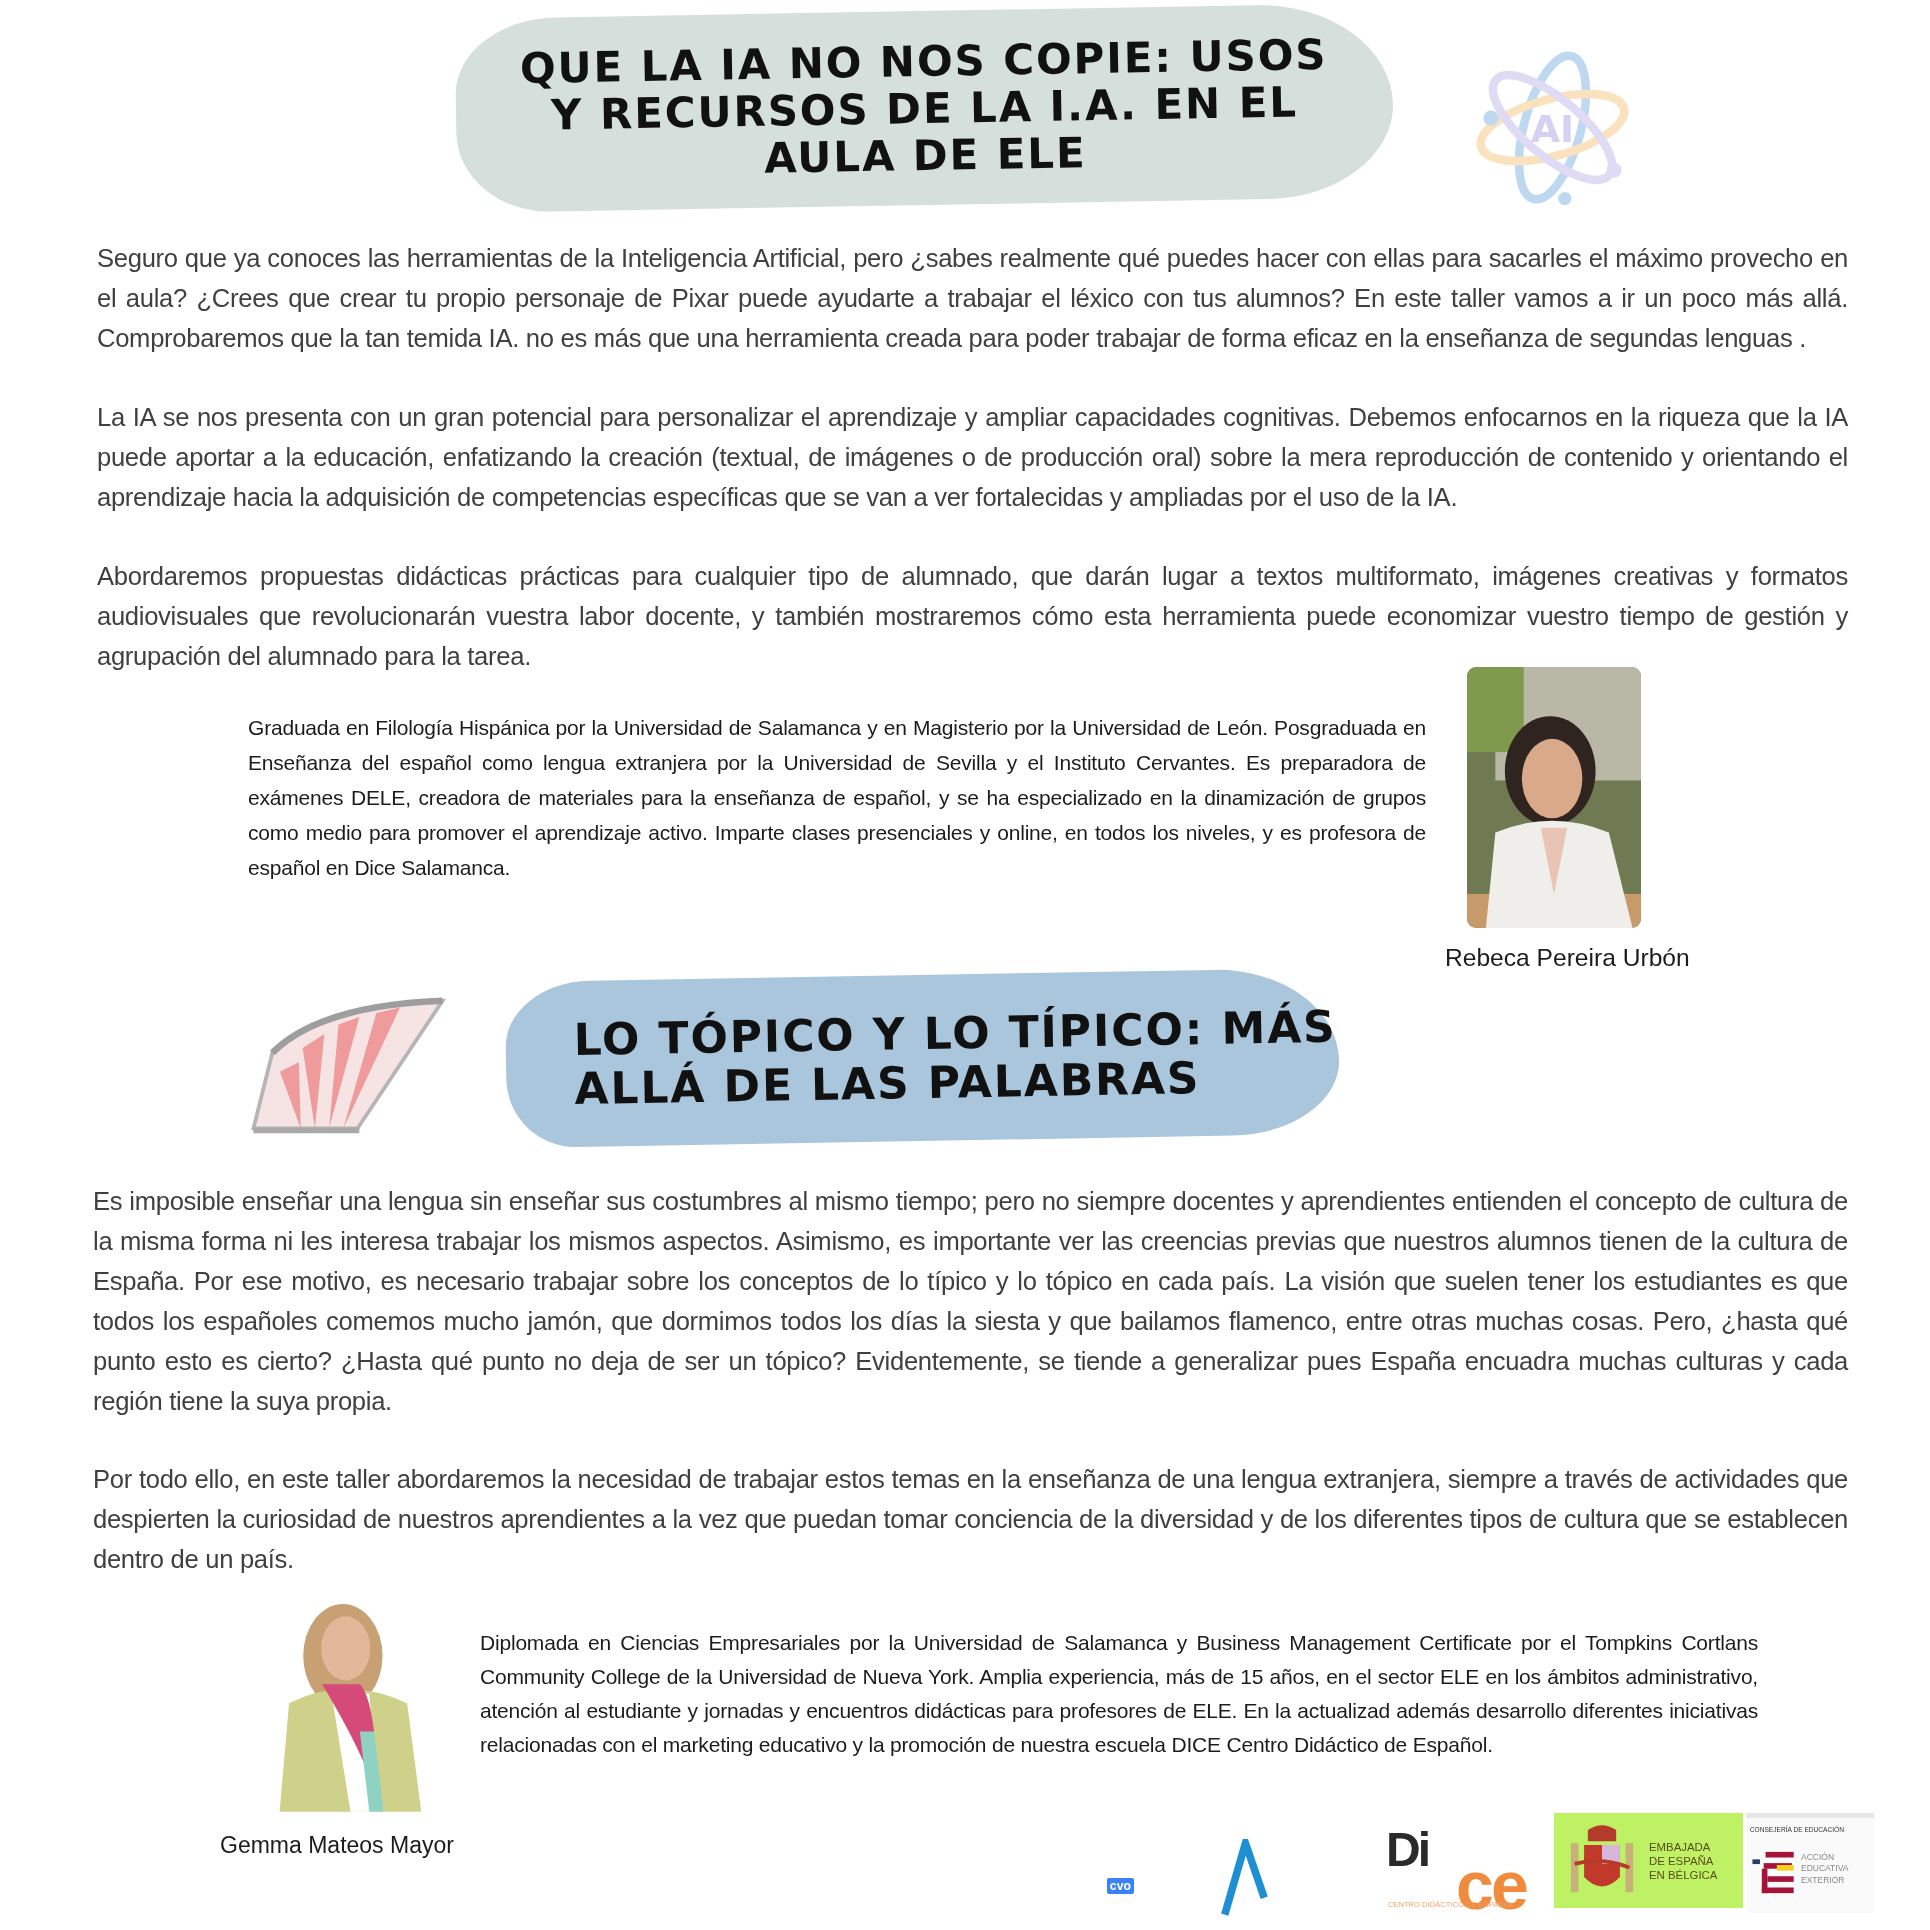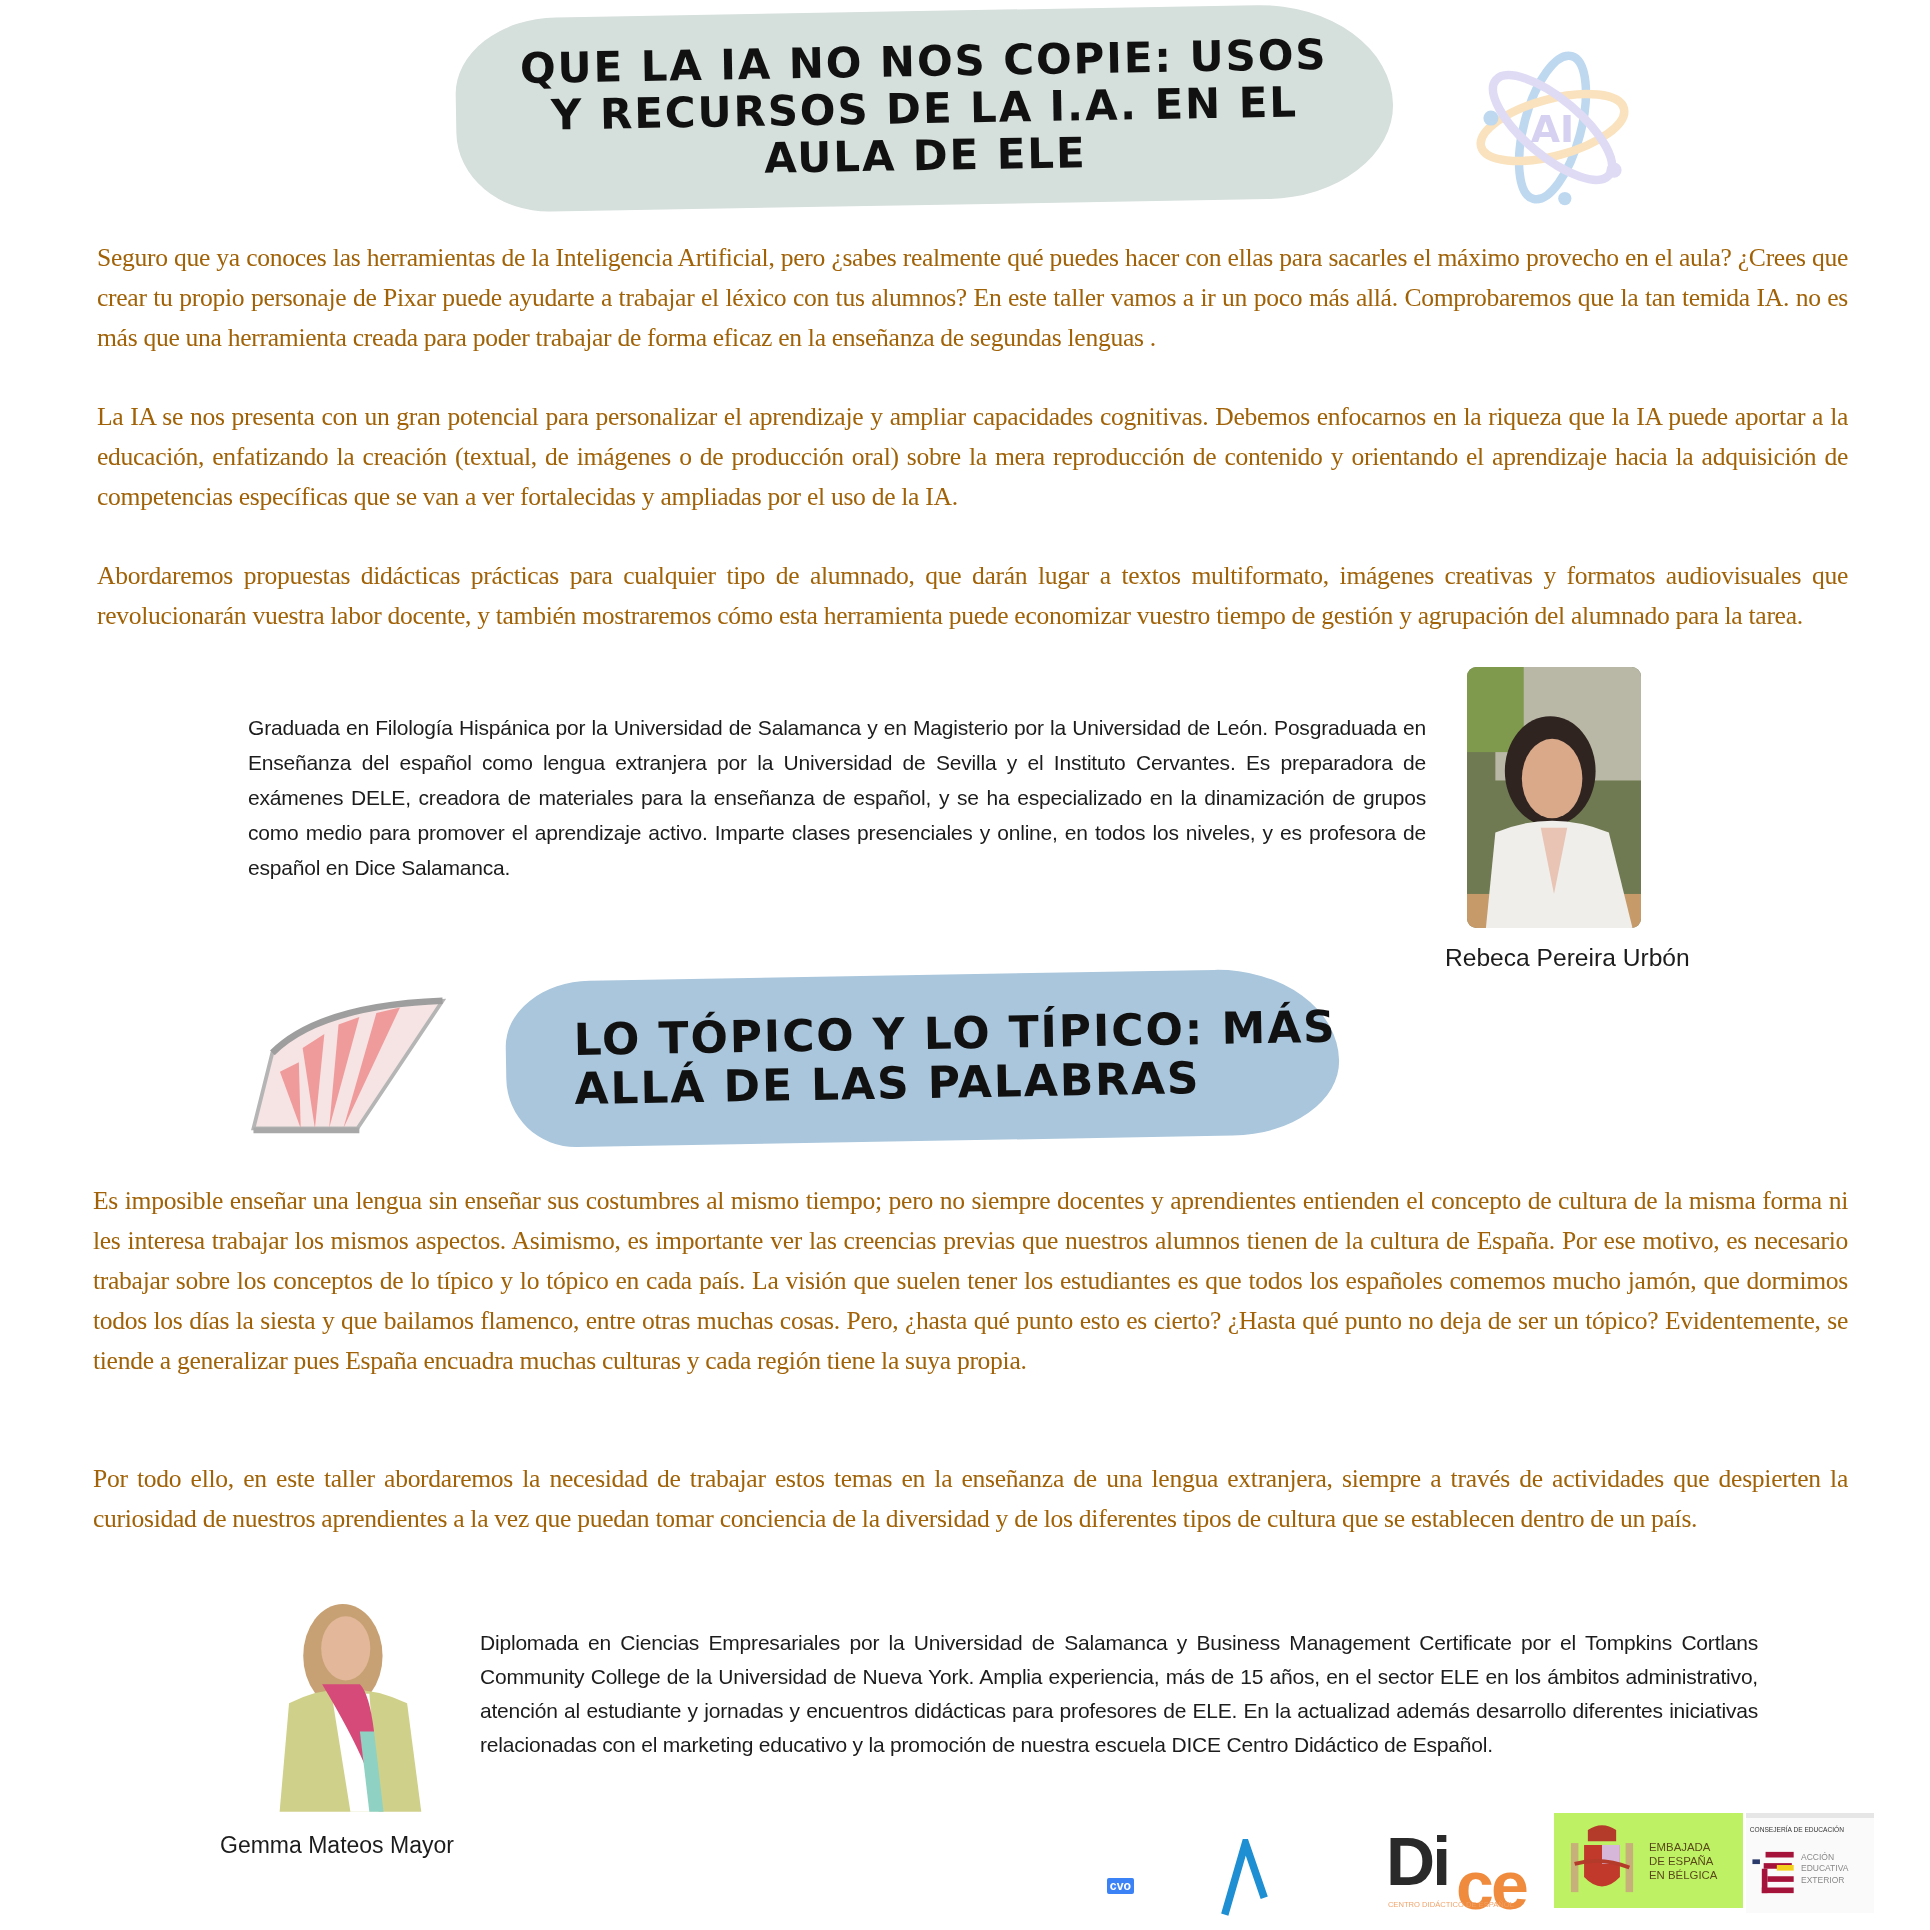--- a/index.html
+++ b/index.html
@@ -4,21 +4,21 @@
   <style>
     html, body { margin: 0; padding: 0; background: #ffffff; }
     body { width: 1931px; height: 1931px; position: relative; overflow: hidden; font-family: "DejaVu Sans", sans-serif; color: #1a1a1a; }
     .abs { position: absolute; }
     .title-blob { position: absolute; display: flex; align-items: center; justify-content: center; text-align: center; }
     .title-blob .t { font-family: "DejaVu Sans", sans-serif; font-weight: 900; letter-spacing: 1.9px; color: #111; text-transform: uppercase; }
     .blob1 { left: 456px; top: 11.4px; width: 937px; height: 194px; background: #d5dfdc; border-radius: 114px 151px 142px 104px / 85px 114px 104px 90px; transform: rotate(-1deg); }
     .blob1 .t { font-size: 42px; line-height: 47px; width: 814px; }
     .blob2 { left: 506px; top: 975px; width: 833px; height: 166px; background: #a9c6dc; border-radius: 104px 151px 132px 85px / 80px 114px 90px 85px; transform: rotate(-1deg); justify-content: flex-start; }
     .blob2 .t { font-size: 44px; line-height: 49px; text-align: left; padding-left: 68px; }
-    .para { position: absolute; font-family: Liberation Serif, serif; font-size: 25.6px; line-height: 40px; text-align: justify; color: #a16207; letter-spacing: -0.3px; }
+    .para { position: absolute; font-family: Liberation Sans, sans-serif; font-size: 25.6px; line-height: 40px; text-align: justify; color: #404040; letter-spacing: -0.3px; }
     .bio { position: absolute; font-family: "Liberation Sans", sans-serif; font-size: 21px; line-height: 35px; text-align: justify; color: #1c1c1c; letter-spacing: -0.2px; }
     .name { position: absolute; font-family: "Liberation Sans", sans-serif; font-size: 24.6px; color: #1c1c1c; }
     .photo { position: absolute; border-radius: 9.5px; overflow: hidden; }
     .logo { position: absolute; }
   </style>
 </head>
 <body>
 
 <div class="title-blob blob1">
   <div class="t">Que la IA no nos copie: usos y recursos de la I.A. en el aula de ELE</div>
@@ -91,21 +91,21 @@
 <div class="bio" style="left:480px; top:1626px; width:1278px; line-height:34px;">Diplomada en Ciencias Empresariales por la Universidad de Salamanca y Business Management Certificate por el Tompkins Cortlans Community College de la Universidad de Nueva York. Amplia experiencia, más de 15 años, en el sector ELE en los ámbitos administrativo, atención al estudiante y jornadas y encuentros didácticas para profesores de ELE. En la actualizad además desarrollo diferentes iniciativas relacionadas con el marketing educativo y la promoción de nuestra escuela DICE Centro Didáctico de Español.</div>
 
 <div class="logo" style="left:1107px; top:1831px; width:246px; height:85px;">
   <span class="abs" style="left:0; top:47px; background:#3b82f6; color:#fff; font-family:'Liberation Sans',sans-serif; font-size:12.3px; font-weight:bold; padding:0.9px 2.8px; border-radius:1.9px;">cvo</span>
   <svg class="abs" style="left:114px; top:7.6px;" width="47" height="78" viewBox="0 0 50 82">
       <path d="M4 80 L26 4 L46 62" fill="none" stroke="#1d8fd2" stroke-width="8"></path>
     </svg>
 </div>
 
 <div class="logo" style="left:1386px; top:1822px; width:151px; height:90px;">
-  <span class="abs" style="left:0; top:0; font-family:'Liberation Sans',sans-serif; font-size:68px; font-weight:bold; color:#2a2a2a; letter-spacing:-2.8px;">Di</span>
+  <span class="abs" style="left:0; top:0; font-family:'Liberation Sans',sans-serif; font-size:48px; font-weight:bold; color:#2a2a2a; letter-spacing:-2.8px;">Di</span>
   <span class="abs" style="left:70px; top:1px; font-family:'Liberation Sans',sans-serif; font-size:68px; font-weight:bold; color:#f08a3c; letter-spacing:-2.8px;margin-top:23px;">ce</span>
   <span class="abs" style="left:1.9px; top:78px; font-family:'Liberation Sans',sans-serif; font-size:7.6px; color:#f0a36a; white-space:nowrap;">CENTRO DIDÁCTICO DE ESPAÑOL</span>
 </div>
 
 <div class="logo" style="left:1554px; top:1813px; width:189px; height:95px; background:#bef264;">
   <svg class="abs" style="left:15px; top:11.4px;" width="66" height="74" viewBox="0 0 70 78">
     <rect x="2" y="20" width="8" height="52" fill="#c8b07a"></rect>
     <rect x="60" y="20" width="8" height="52" fill="#c8b07a"></rect>
     <path d="M16 22 L54 22 L54 56 Q35 76 16 56 Z" fill="#c0392b"></path>
     <rect x="35" y="22" width="19" height="20" fill="#d7b7d9"></rect>

